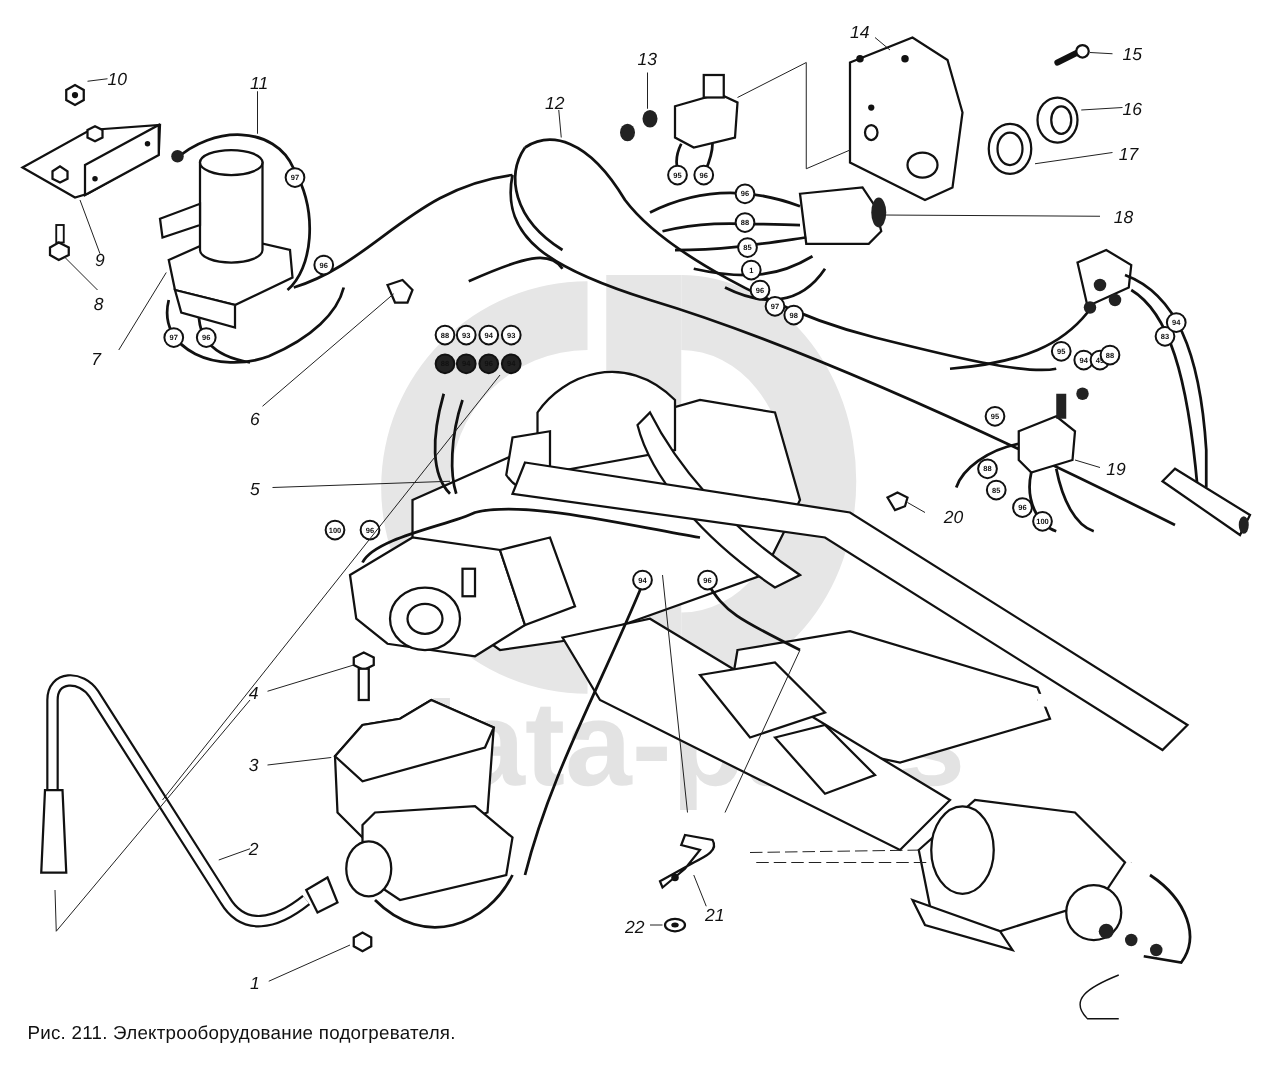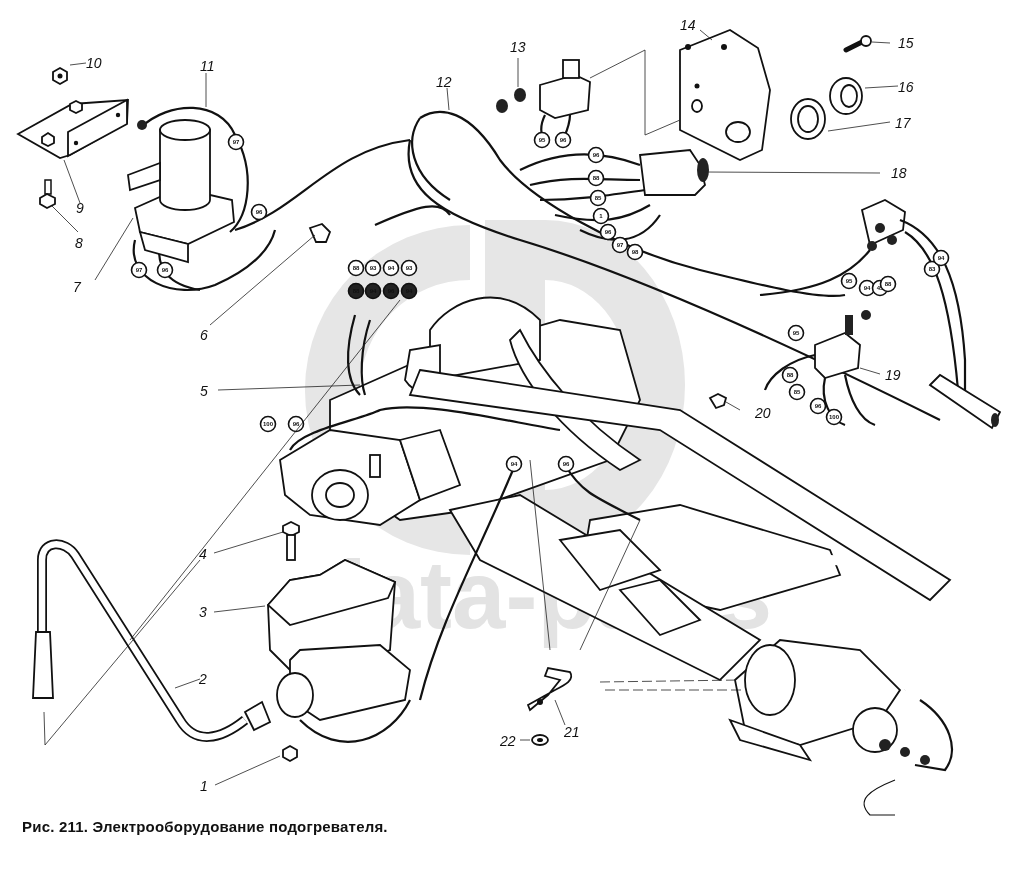--- a/index.html
+++ b/index.html
@@ -8,21 +8,21 @@
   #stage { position: absolute; left: 0; top: 0; width: 1021px; height: 869px; }
   .wm-text { font-family: "Liberation Sans", sans-serif; font-size: 96px; font-weight: 700; fill: #e3e3e3; }
   .callout { font-family: "Liberation Sans", sans-serif; font-style: italic; font-size: 14px; fill: #111; }
   .leader { stroke: #222; stroke-width: 0.8; fill: none; }
   .part { stroke: #111; stroke-width: 1.8; fill: #fff; }
   .part-thin { stroke: #111; stroke-width: 1.1; fill: none; }
   .wire { stroke: #111; stroke-width: 2.2; fill: none; }
   .tag { stroke: #111; stroke-width: 1.6; fill: #fff; }
   .tag-dark { stroke: #111; stroke-width: 1.6; fill: #222; }
   .tag-text { font-family: "Liberation Sans", sans-serif; font-size: 6px; font-weight: 700; fill: #111; }
-  #caption { position: absolute; left: 22px; top: 818px; font-size: 15px; font-weight: 700; color: #111;
+  #caption { position: absolute; left: 22px; top: 818px; font-size: 15px; font-weight: 400; color: #111;
              font-family: "Liberation Sans", sans-serif; letter-spacing: 0.2px; white-space: pre; }
 </style>
 </head>
 <body>
 
 <svg id="stage" viewBox="0 0 1021 869" xmlns="http://www.w3.org/2000/svg">
 
   <g>
     <path d="M 470 225 A 165 165 0 1 0 470 555 L 470 500 A 110 110 0 1 1 470 280 Z" fill="#e6e6e6"></path>
     <rect x="485" y="220" width="60" height="330" fill="#e6e6e6"></rect>

